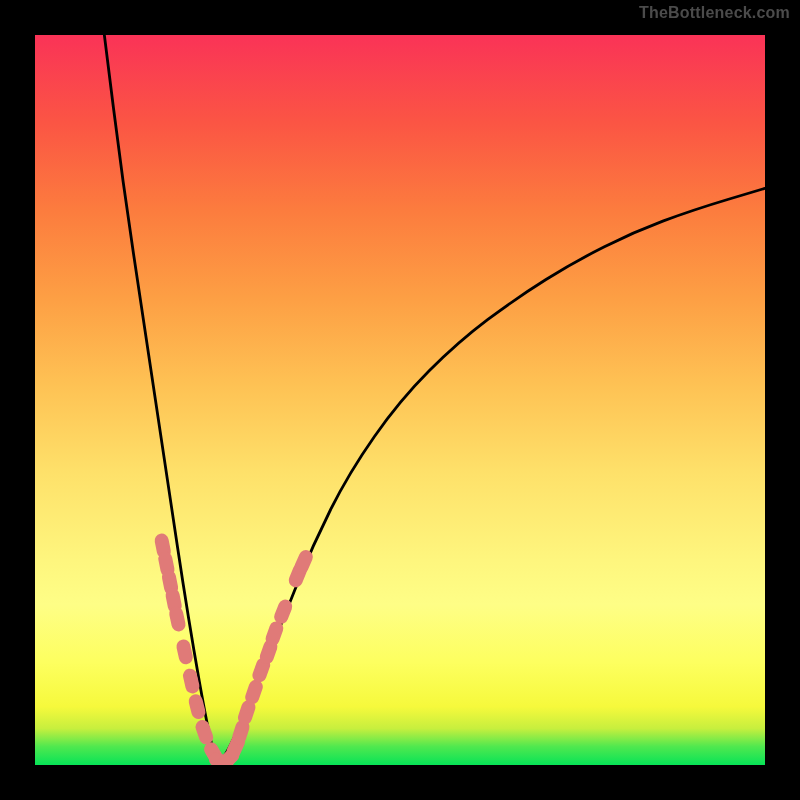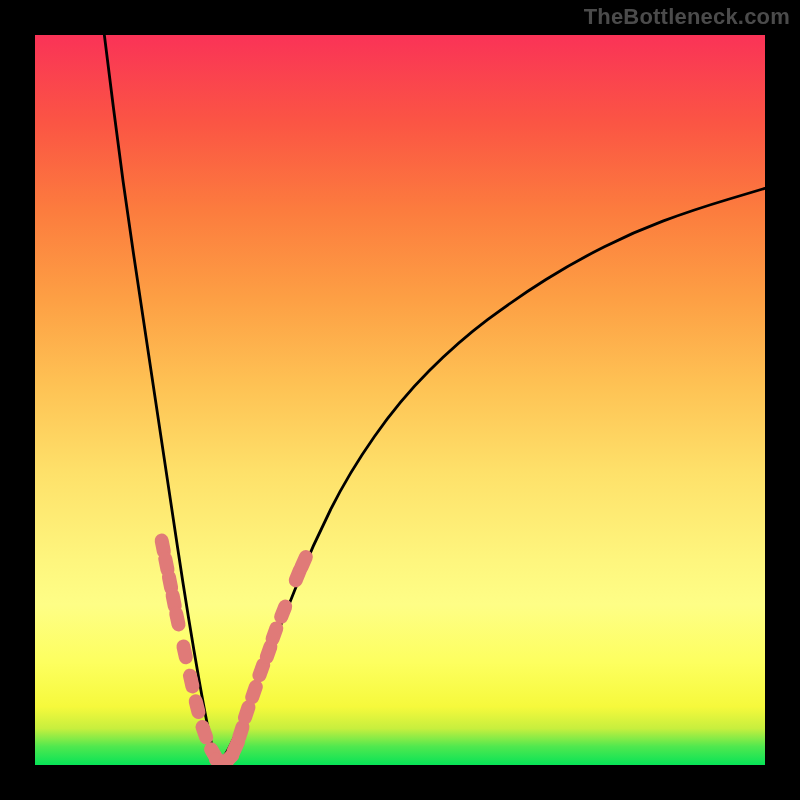--- a/index.html
+++ b/index.html
@@ -15,21 +15,21 @@
     position: relative;
     width: 800px;
     height: 800px;
     background: #000;
   }
   .watermark {
     position: absolute;
     top: 4px;
     right: 10px;
     color: #4b4b4b;
-    font-size: 22px;
+    font-size: 16px;
     font-weight: 600;
     letter-spacing: 0.2px;
     user-select: none;
     margin-left: 40px;
   }
   .plot {
     position: absolute;
     left: 35px;
     top: 35px;
     width: 730px;

